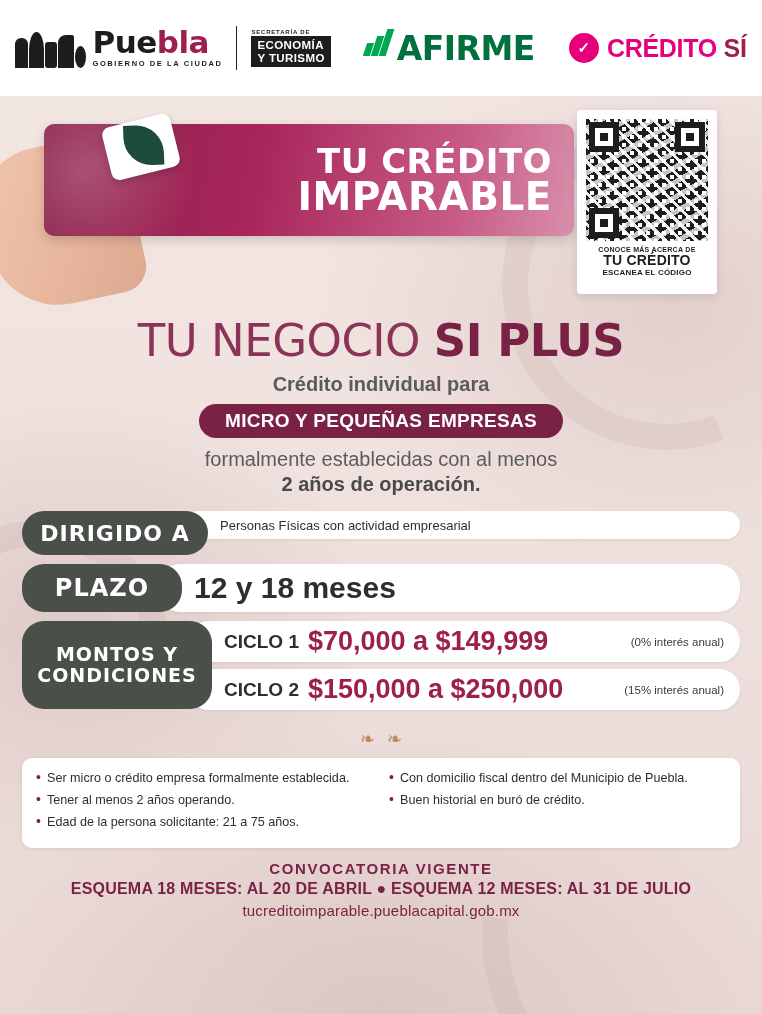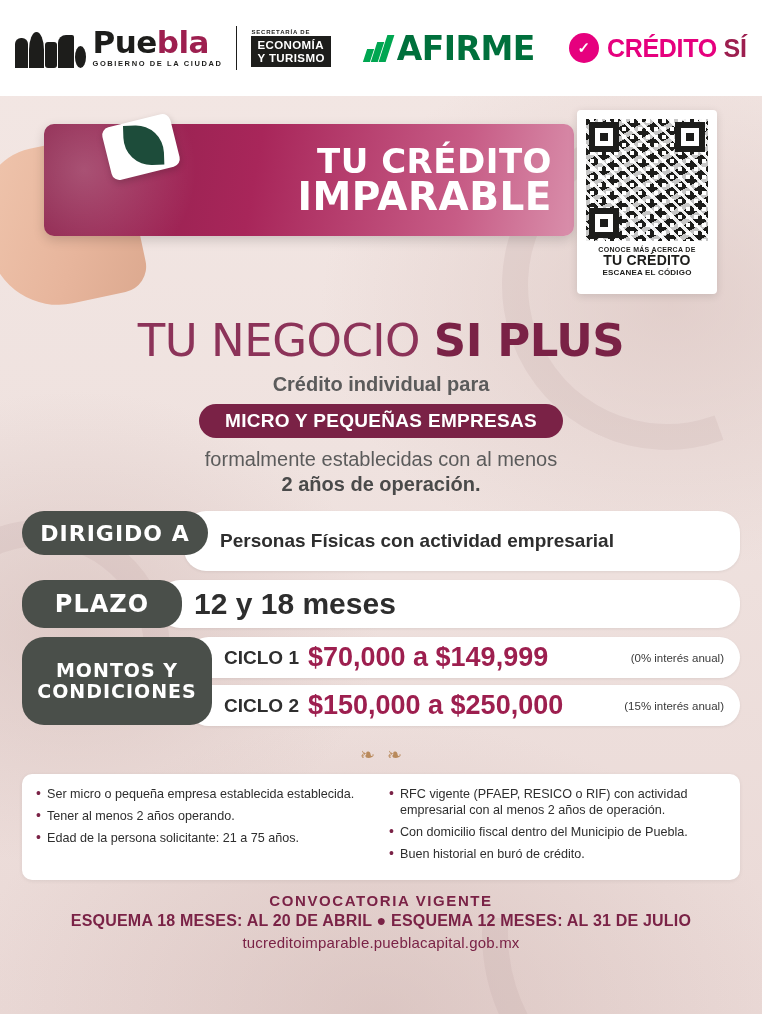--- a/index.html
+++ b/index.html
@@ -65,21 +65,21 @@
   }
   .sep-bar { width: 1px; height: 44px; background: #1d1d1b; margin: 0 8px; }
   .econ {
     display: flex; flex-direction: column; justify-content: center; gap: 1px;
   }
   .econ-top { font-size: 6px; letter-spacing: 0.8px; color: #1d1d1b; font-weight: 700; }
   .econ-main {
     background: #1d1d1b; color: #fff; font-size: 11.5px; font-weight: 700;
     letter-spacing: 0.4px; padding: 3px 6px; line-height: 1.1;
   }
-  .logo-afirme { display: flex; align-items: center; gap: 7px; }
+  .logo-afirme { display: flex; align-items: flex-start; gap: 7px; }
   .afirme-mark { display: flex; align-items: flex-end; gap: 2px; }
   .am { width: 7px; background: #00a651; transform: skewX(-18deg); }
   .am1 { height: 13px; } .am2 { height: 20px; } .am3 { height: 27px; }
   .afirme-text {
     font-size: 33px; font-weight: 700; color: #00703c; letter-spacing: -0.5px;
     font-family: "DejaVu Sans", sans-serif;
   }
   .logo-credito { display: flex; align-items: center; gap: 8px; }
   .credito-badge {
     width: 30px; height: 30px; border-radius: 50%; background: #e6007e;
@@ -209,21 +209,21 @@
     border-radius: 22px; z-index: 2;
     text-align: center;
   }
   .row-value {
     background: #fff; flex: 1; border-radius: 22px;
     display: flex; align-items: center;
     margin-left: -24px; padding-left: 36px;
     box-shadow: 0 1px 3px rgba(0,0,0,0.07);
   }
   .row1 .row-label { width: 186px; font-size: 22px; height: 44px; }
-  .row1 .row-value { height: 60px; font-size: 19px; font-weight: 700; color: #2e2e2e; }
+  .row1 .row-value { height: 28px; font-size: 13px; font-weight: 400; color: #2e2e2e; }
   .row2 .row-label { width: 160px; font-size: 24px; height: 48px; }
   .row2 .row-value { height: 48px; font-size: 30px; font-weight: 700; color: #2e2e2e; }
   .row3 { align-items: stretch; }
   .row3 .row-label {
     width: 190px; font-size: 19px; line-height: 1.1; height: 88px; flex-direction: column;
   }
   .row3 .stack {
     flex: 1; margin-left: -24px; display: flex; flex-direction: column; gap: 7px;
   }
   .cyc {
@@ -409,28 +409,27 @@
 
     
     <div class="req-head">
       <span class="orn">❧</span>
       <span class="orn">❧</span>
     </div>
 
     <div class="req-card">
       <div class="req-col">
         <ul>
-          <li>Ser micro o pequeña empresa establecida establecida.</li>
+          <li>Ser micro o crédito empresa formalmente establecida.</li>
           <li>Tener al menos 2 años operando.</li>
           <li>Edad de la persona solicitante: 21 a 75 años.</li>
         </ul>
       </div>
       <div class="req-col">
         <ul>
-          <li>RFC vigente (PFAEP, RESICO o RIF) con actividad empresarial con al menos 2 años de operación.</li>
           <li>Con domicilio fiscal dentro del Municipio de Puebla.</li>
           <li>Buen historial en buró de crédito.</li>
         </ul>
       </div>
     </div>
 
     
     <div class="footer">
       <div class="f-conv">CONVOCATORIA VIGENTE</div>
       <div class="f-dates">

